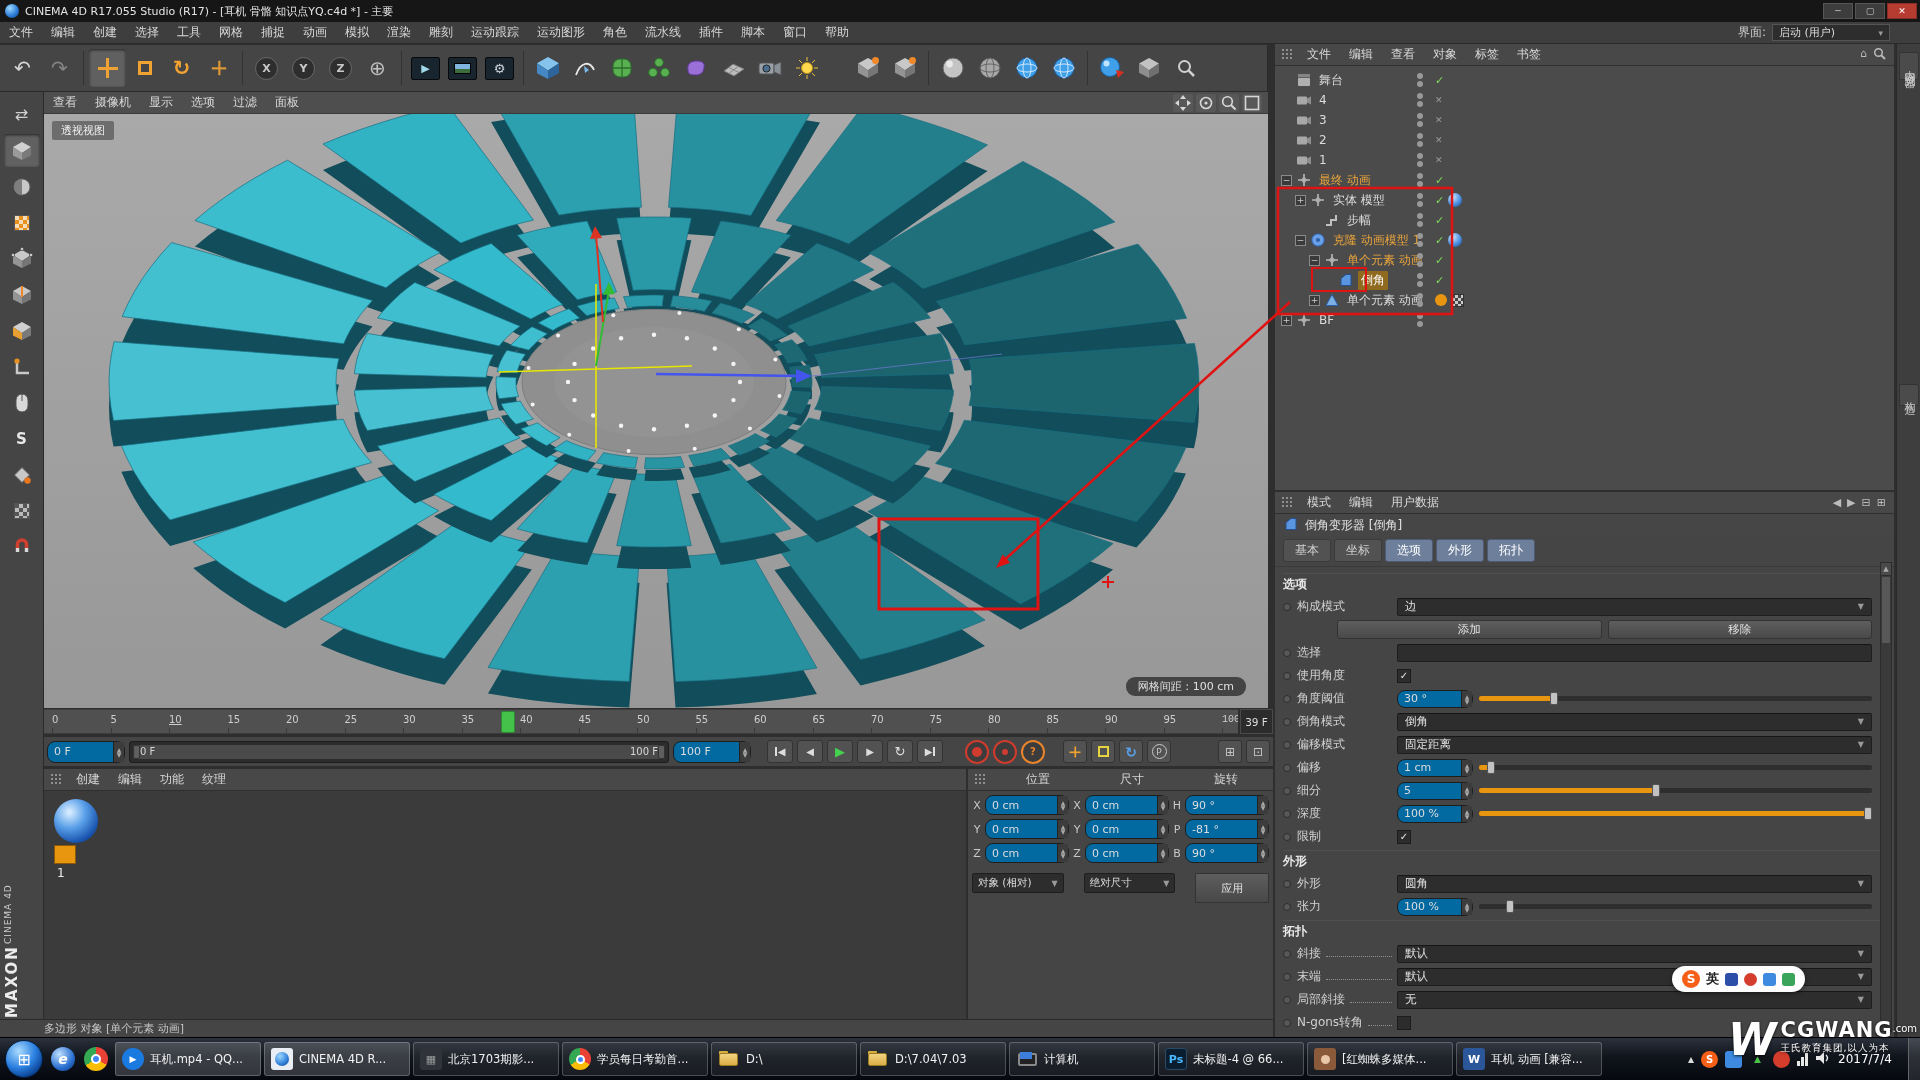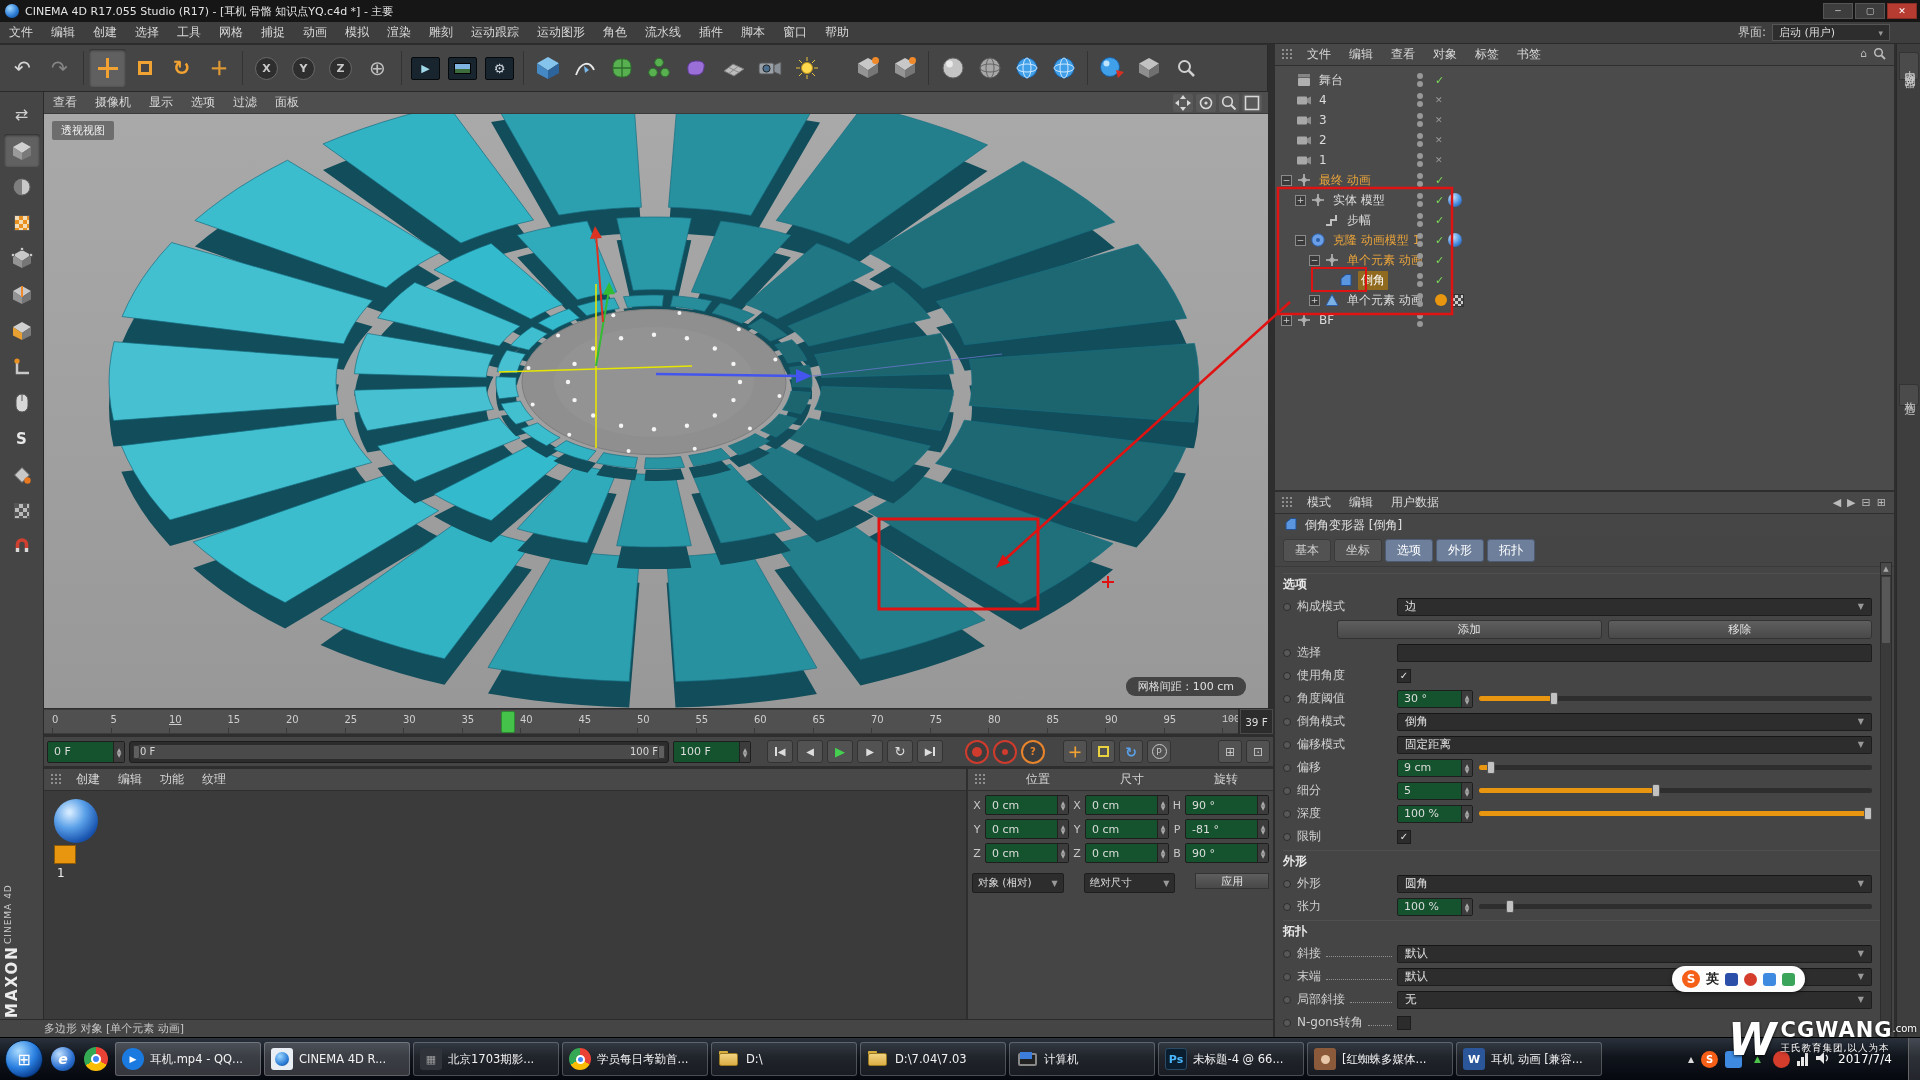--- a/index.html
+++ b/index.html
@@ -46,21 +46,21 @@
   .vp-canvas{position:absolute;left:44px;top:114px;width:1224px;height:594px;background:linear-gradient(#a9a9a9,#989898);overflow:hidden;z-index:2}
   .vp-label{position:absolute;left:8px;top:7px;background:rgba(60,60,60,.55);color:#f0f0f0;font-size:11px;padding:2px 9px;border-radius:2px}
   .vp-grid{position:absolute;right:22px;bottom:12px;background:rgba(35,35,35,.72);color:#e0e0e0;font-size:11px;padding:2px 12px;border-radius:9px}
   
   .ruler{position:absolute;left:44px;top:709px;width:1194px;height:25px;background:#505050;border-top:1px solid #3c3c3c;border-bottom:1px solid #3c3c3c;overflow:hidden;z-index:3}
   .rlbl{position:absolute;top:4px;font-size:10px;color:#cfcfcf}
   .rtick{position:absolute;bottom:0;width:1px;height:5px;background:#3a3a3a}
   .rcur{position:absolute;top:1px;width:14px;height:22px;background:#44c24a;border:1px solid #2c8a30;border-radius:2px}
   .curframe{position:absolute;left:1240px;top:709px;width:33px;height:25px;background:#2c2c2c;border:1px solid #4a4a4a;color:#dedede;font-size:10.5px;display:flex;align-items:center;justify-content:center;z-index:3}
   .transport{position:absolute;left:44px;top:737px;width:1229px;height:29px;background:#454545;display:flex;align-items:center;padding:0 3px;gap:4px;z-index:3}
-  .fld{height:22px;background:#14532d;border:1px solid #1e1e1e;border-radius:2px;display:flex;align-items:center;color:#ddd;font-size:11px}
+  .fld{height:22px;background:#0369a1;border:1px solid #1e1e1e;border-radius:8px;display:flex;align-items:center;color:#ddd;font-size:11px}
   .fld .v{padding:0 6px;flex:1;white-space:nowrap}
   .spin{width:11px;height:100%;background:#3c3c3c;border-left:1px solid #222;display:flex;flex-direction:column;align-items:center;justify-content:center;font-size:6px;color:#aaa;line-height:5px}
   .range{width:540px;height:22px;background:#2c2c2c;border:1px solid #1d1d1d;border-radius:3px;position:relative;display:flex;align-items:center}
   .range .track{position:absolute;left:3px;right:3px;top:3px;bottom:3px;background:#4a4a4a;border-radius:2px}
   .range .t0{position:absolute;left:10px;font-size:10px;color:#d8d8d8}
   .range .t1{position:absolute;right:10px;font-size:10px;color:#d8d8d8}
   .rgrip{position:absolute;top:3px;bottom:3px;width:7px;background:#5f5f5f;border:1px solid #333;border-radius:2px}
   .tbtn2{width:26px;height:23px;background:#525252;border:1px solid #333;border-radius:3px;display:flex;align-items:center;justify-content:center;color:#ddd;font-size:10px;gap:1px;flex:none}
   .tbtn2 .bar{width:2px;height:9px;background:#ddd;display:block}
   .recbtn{width:24px;height:24px;border-radius:50%;border:2px solid #cf3b2d;display:flex;align-items:center;justify-content:center;flex:none;font-size:10px;font-weight:bold;color:#cf3b2d;background:#3c3c3c}
@@ -80,21 +80,21 @@
   .chead{height:22px;background:#484848;border-bottom:1px solid #2f2f2f;display:flex;align-items:center}
   .chead .ct{width:94px;text-align:center;color:#d6d6d6;font-size:12px}
   .cbody{display:flex;padding:4px 2px 0 4px;gap:3px}
   .ccol{width:97px;display:flex;flex-direction:column;gap:4px}
   .crow{display:flex;align-items:center;gap:3px}
   .clab{width:10px;color:#c8c8c8;font-size:11px;text-align:center}
   .cfld{flex:1;height:20px}
   .cfoot{display:flex;gap:20px;padding:10px 4px 13px 4px}
   .cdrop{flex:1;height:20px;background:#2d2d2d;border:1px solid #1e1e1e;border-radius:2px;display:flex;align-items:center;padding:0 5px;font-size:10.5px;color:#ddd;white-space:nowrap}
   .cdrop span.a{margin-left:auto;color:#999;font-size:8px}
-  .cbtn{flex:.9;height:16px;background:linear-gradient(#5e5e5e,#484848);border:1px solid #333;border-radius:0;color:#e2e2e2;font-size:11px;display:flex;align-items:center;justify-content:center}
+  .cbtn{flex:.9;height:30px;background:linear-gradient(#5e5e5e,#484848);border:1px solid #333;border-radius:0;color:#e2e2e2;font-size:11px;display:flex;align-items:center;justify-content:center}
   
   .statusbar{position:absolute;left:0;top:1019px;width:1273px;height:18px;background:#454545;border-top:1px solid #2a2a2a;display:flex;align-items:center;padding-left:44px;color:#c8c8c8;font-size:11px;z-index:4}
   
   .om-panel{position:absolute;left:1275px;top:44px;width:619px;height:446px;background:#4b4b4b;z-index:3}
   .otree{position:relative;padding-top:4px}
   .orow{position:relative;height:20px;display:flex;align-items:center}
   .oexp{width:11px;height:11px;background:#3a3a3a;border:1px solid #8a8a8a;color:#ccc;font-size:9px;line-height:9px;text-align:center;margin-right:3px;flex:none}
   .oexp.hidden{visibility:hidden}
   .oicn{width:18px;height:16px;display:flex;align-items:center;justify-content:center;margin-right:3px;flex:none}
   .olbl{font-size:12px;color:#dcdcdc;white-space:nowrap;padding:1px 3px}
@@ -1243,21 +1243,21 @@
             </div>
           </div>
         </div>
         <div class="arow">
           <div class="adot"></div>
           <div class="albl">
             <span>偏移</span>
           </div>
           <div class="actl">
             <div class="fld numfld">
-              <div class="v">9 cm</div>
+              <div class="v">1 cm</div>
               <div class="spin">
                 <span>▲</span>
                 <span>▼</span>
               </div>
             </div>
             <div class="slide">
               <div class="sfill" style="width: 3%;"></div>
               <div class="shandle" style="left: calc(3% - 4px);"></div>
             </div>
           </div>

